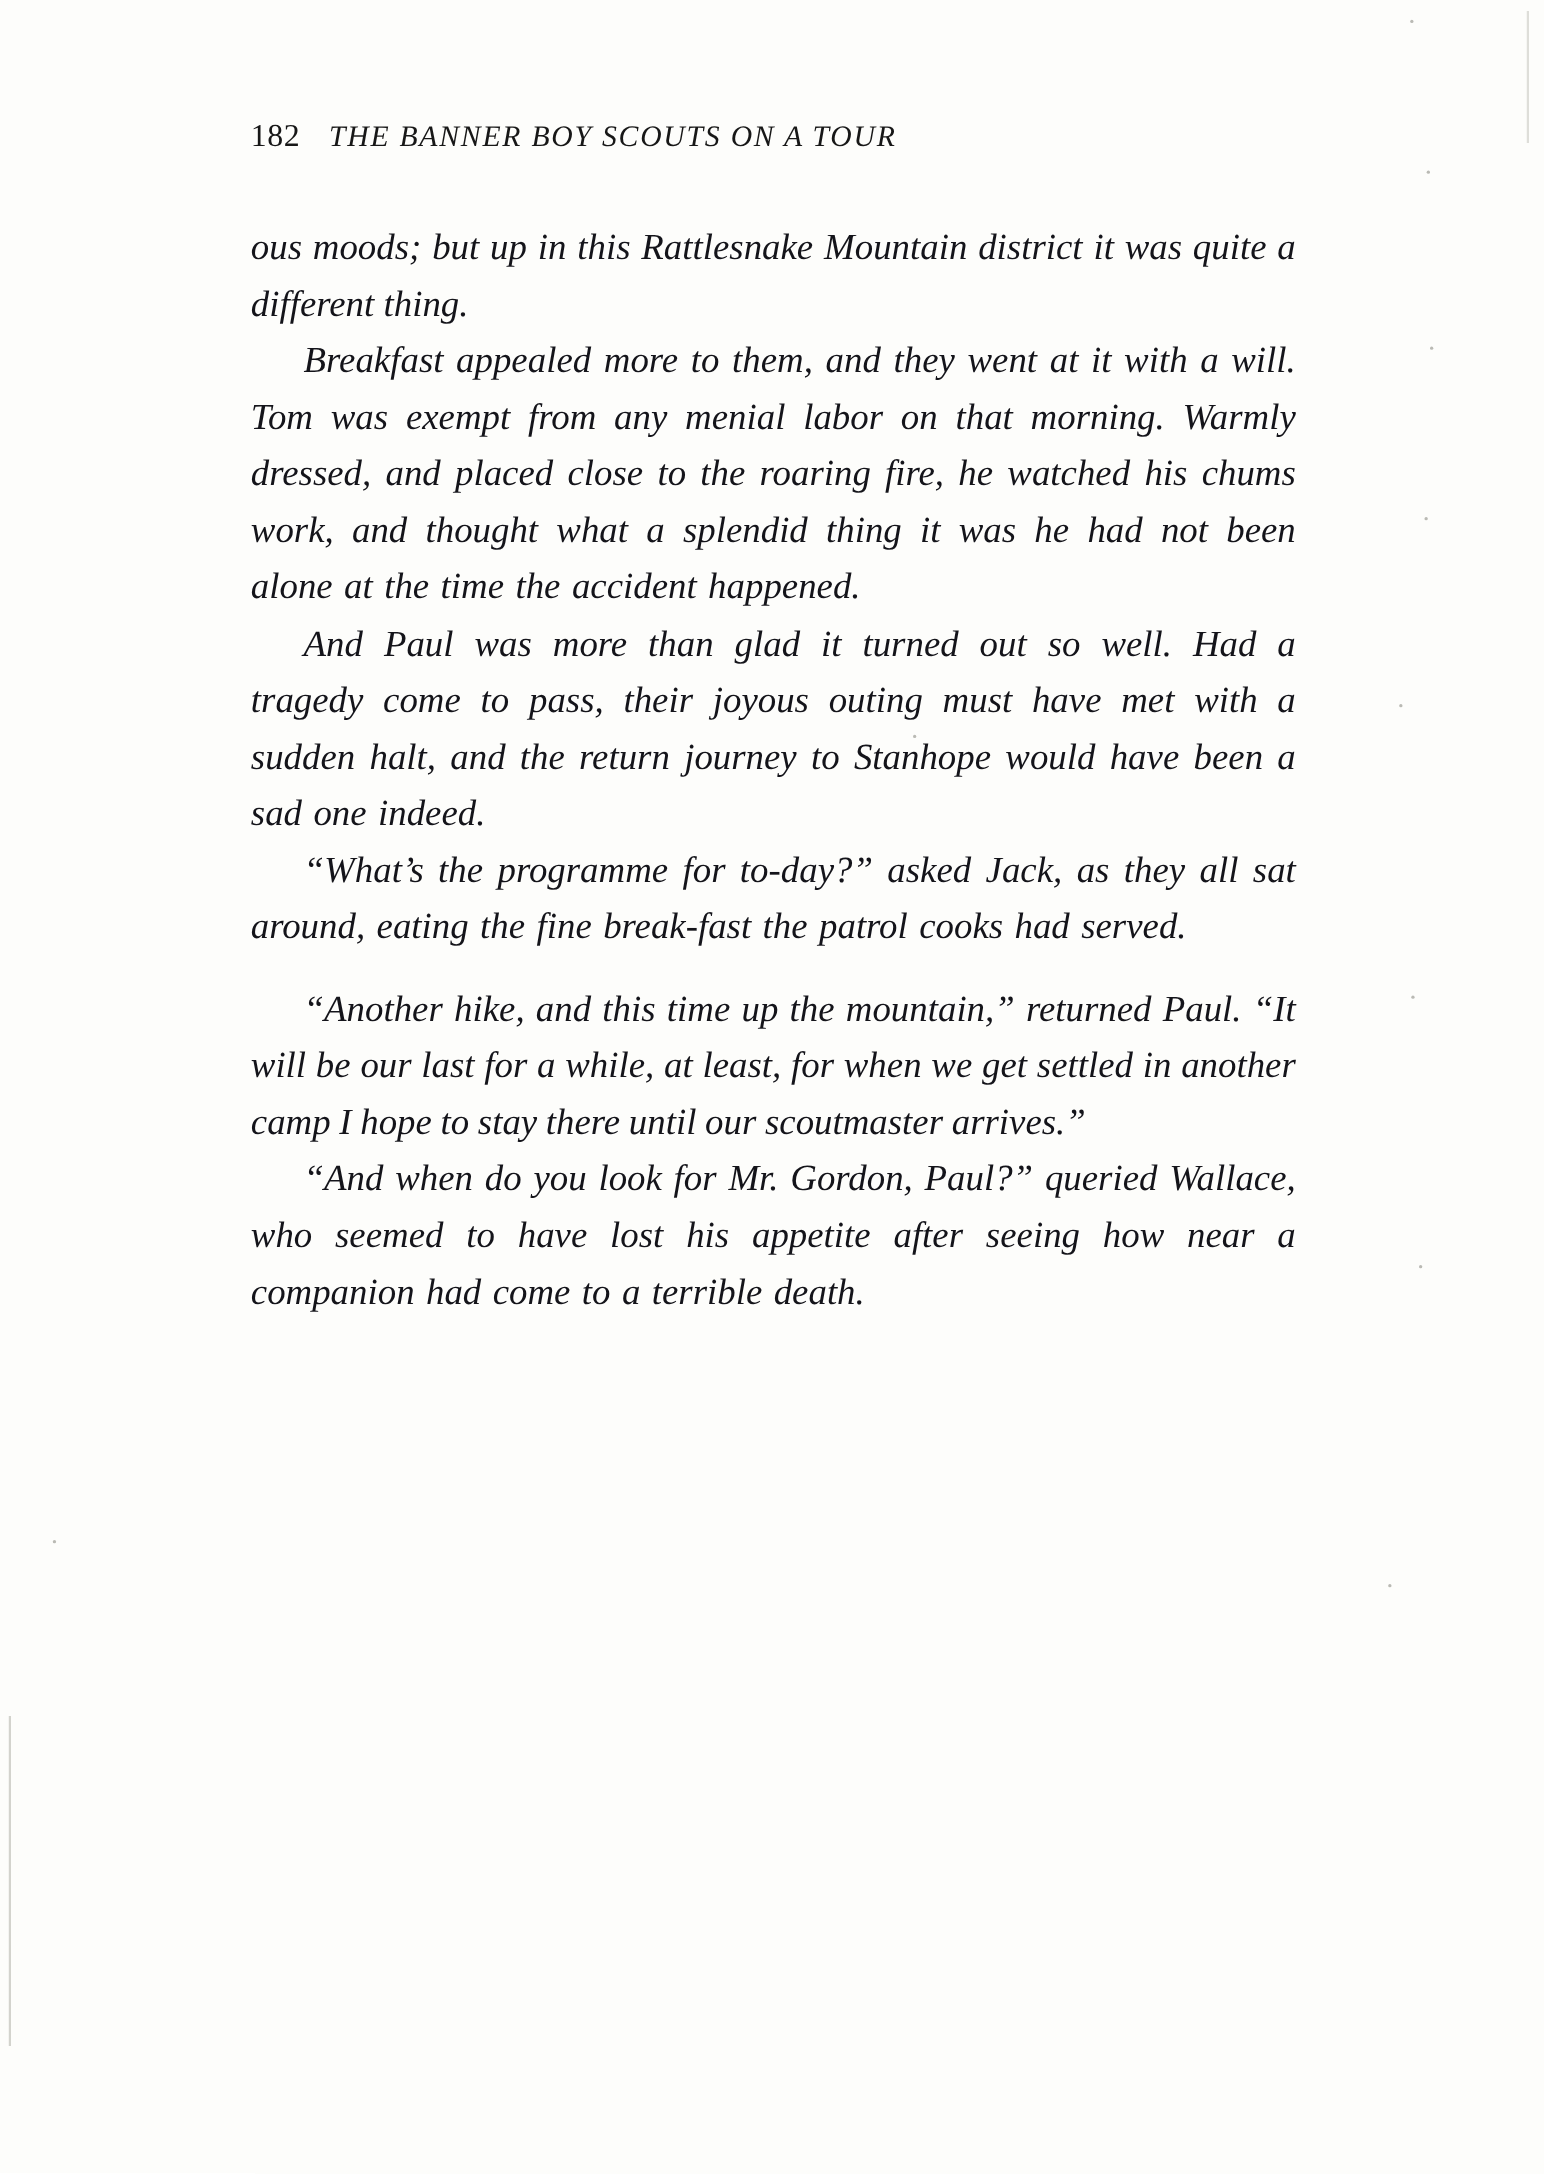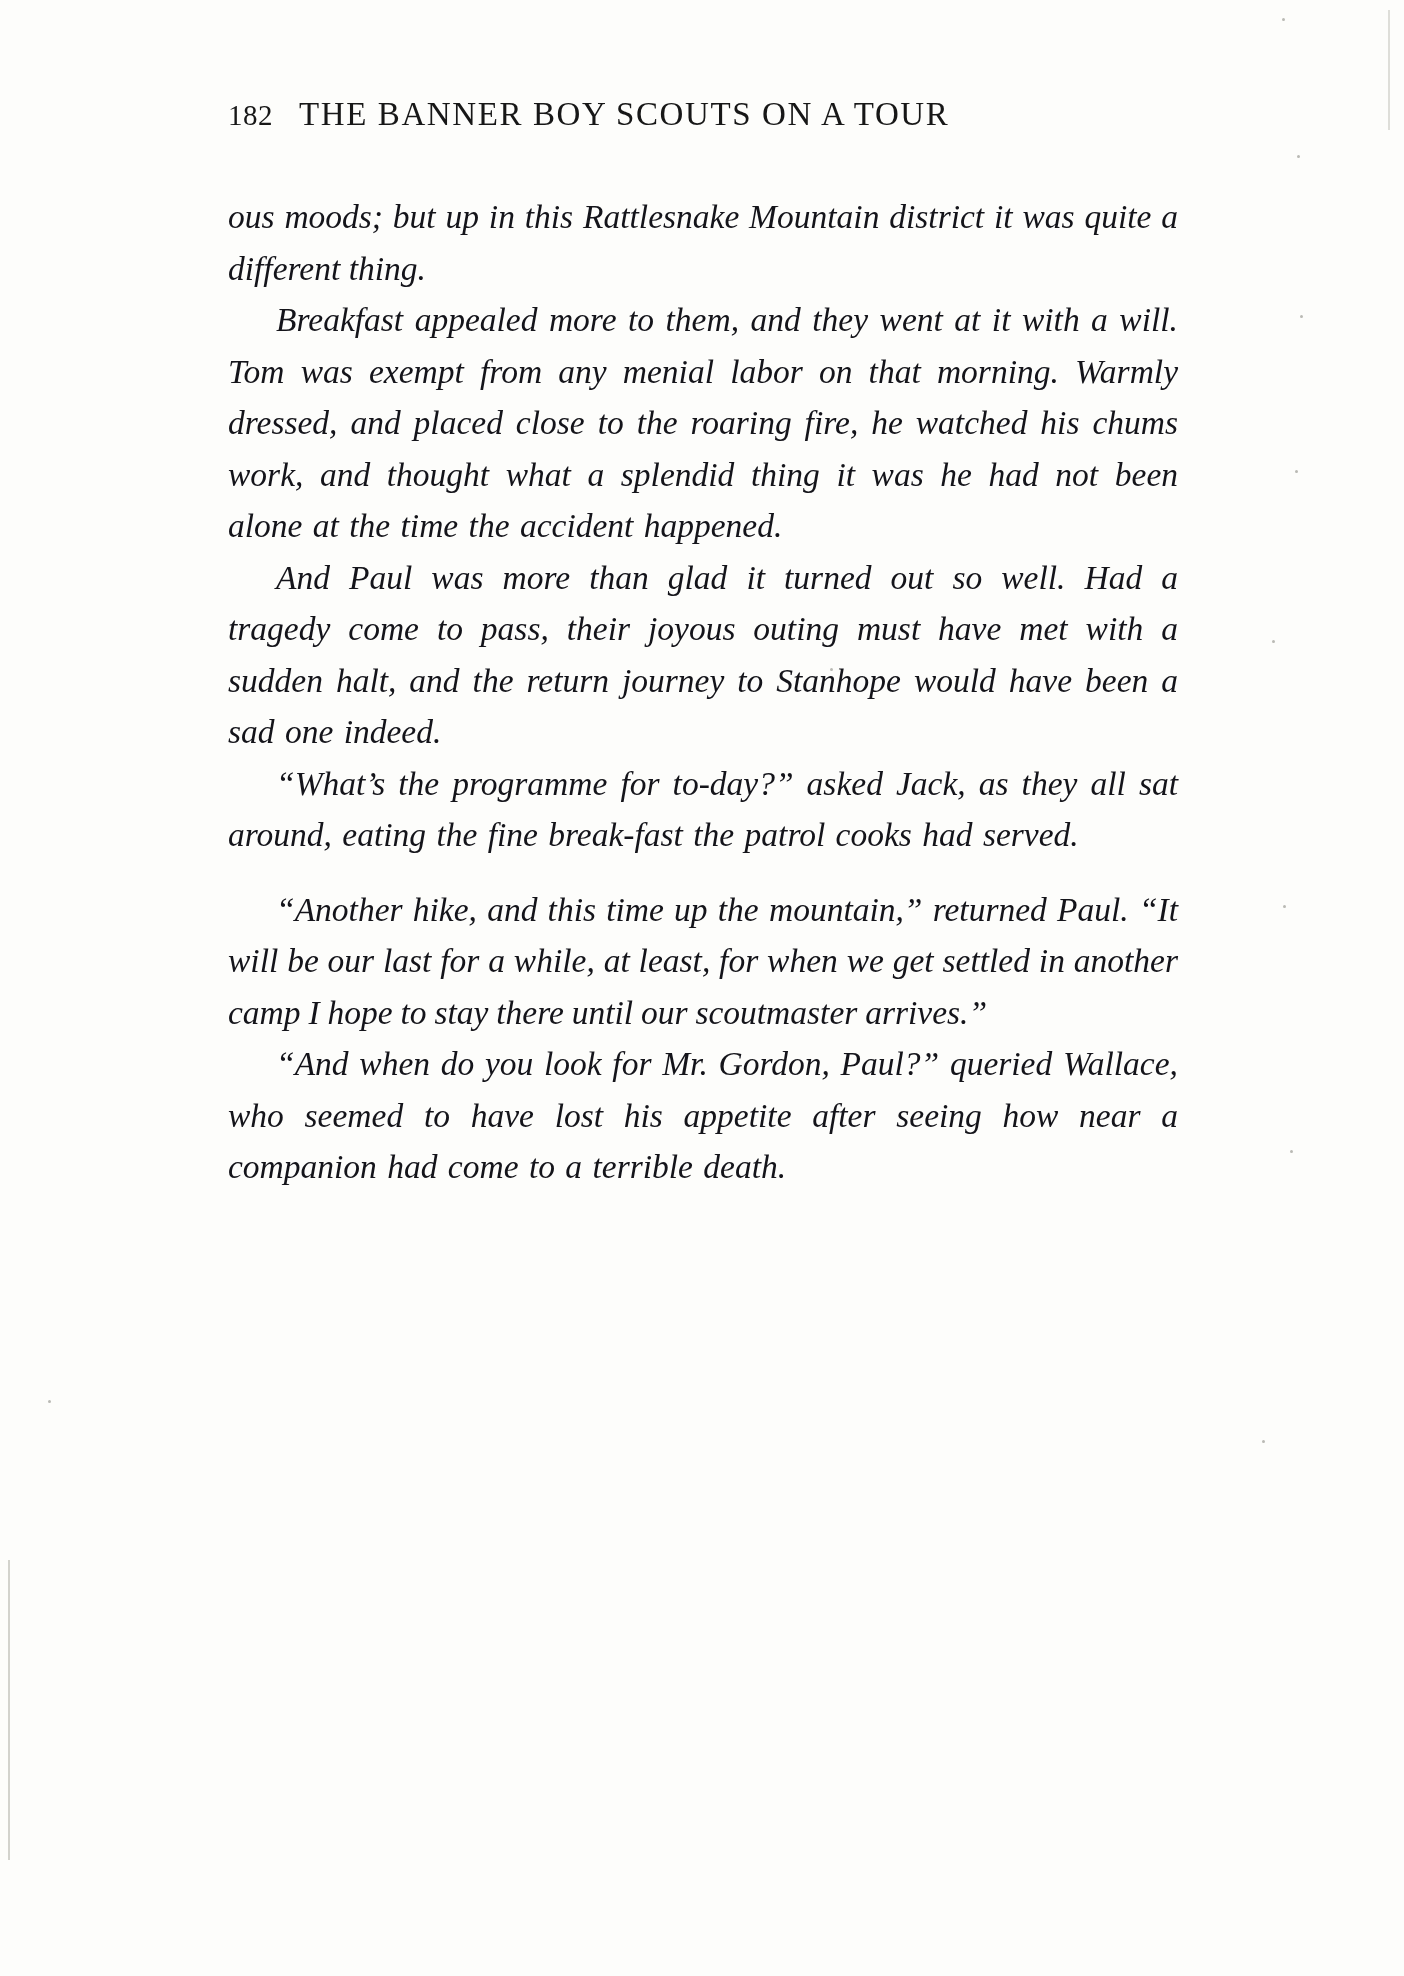--- a/index.html
+++ b/index.html
@@ -54,30 +54,31 @@
     top: 96px;
     width: 950px;
   }
 
   .header-line {
     display: flex;
     align-items: baseline;
     gap: 26px;
     font-size: 33px;
     letter-spacing: 1.2px;
-    margin: 0 0 58px 0;
+    margin: 12px 0 58px 0;
     white-space: nowrap;
   }
   .folio {
     font-size: 29px;
     letter-spacing: .5px;
   }
   .running-title {
-    font-size: 33px;
+    font-size: 27px;
     letter-spacing: 1.6px;
+    font-style: italic;
   }
 
   .body-text {
     font-size: 33.5px;
     line-height: 51.5px;
     text-align: justify;
     text-justify: inter-word;
     -webkit-hyphens: none;
     hyphens: none;
     color: #14141a;

